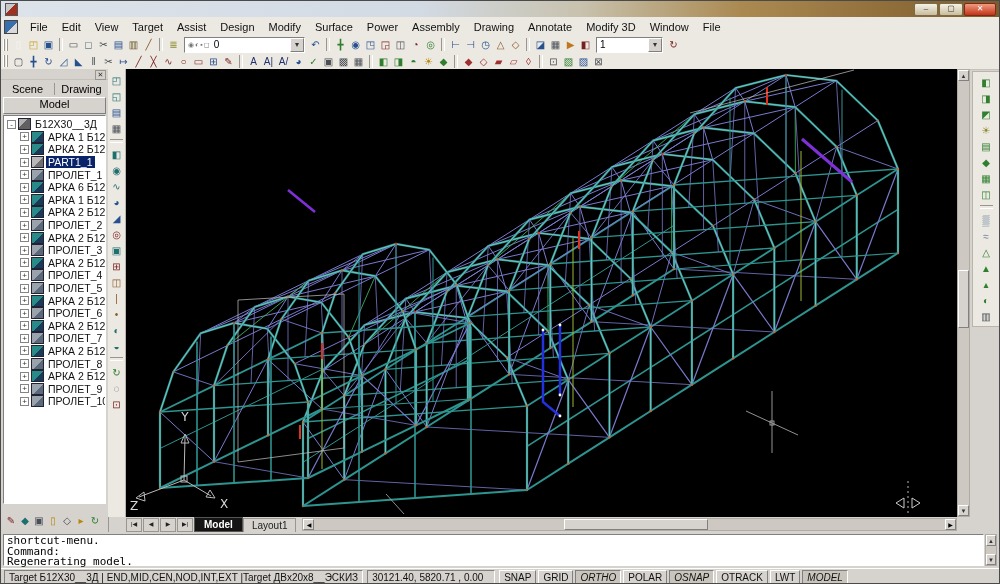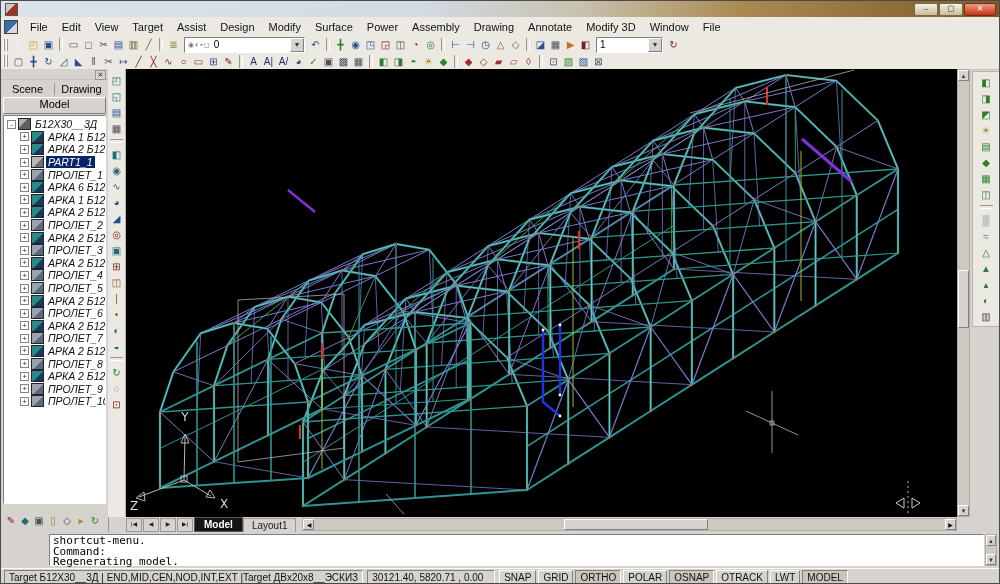--- a/index.html
+++ b/index.html
@@ -51,21 +51,21 @@
   .bmodel{height:15px;margin:0 2px;text-align:center;font-size:11px;background:#d6d3ce;
     border:1px solid;border-color:#fff #808080 #808080 #fff;}
   .treebox{position:absolute;left:2px;right:2px;top:46px;bottom:28px;background:#fff;overflow:hidden;
     border:1px solid;border-color:#808080 #fff #fff #808080;font-size:10.5px;color:#111;}
   .treerows{position:relative;padding:2px 0 0 1px;}
   .trow{display:flex;align-items:center;height:12.6px;white-space:nowrap;}
   .trow.child{padding-left:13px;}
   .tgl{width:9px;height:9px;box-sizing:border-box;border:1px solid #848484;background:#fff;
     font-size:8px;line-height:7px;text-align:center;color:#333;margin:0 2px;flex:none;}
   .ticon{width:11px;height:10px;margin-right:2px;border:1px solid #223;flex:none;}
-  .tlabel{padding:0 2px;font-style:italic;}
+  .tlabel{padding:0 2px;}
   .trow.sel .tlabel{background:#0a246a;color:#fff;}
   .bfoot{position:absolute;bottom:5px;left:3px;display:flex;}
   .bfoot .tbtn{width:14px;}
   
   .vtbl{position:absolute;left:107px;top:68px;width:18px;height:448px;background:#ece9e2;
     border-right:1px solid #b9b5ad;display:flex;flex-direction:column;align-items:center;padding-top:3px;box-sizing:border-box;}
   .vtbl .tbtn,.vtbr .tbtn{height:16px;width:16px;}
   .vtbr{position:absolute;left:971px;top:70px;width:26px;display:flex;flex-direction:column;align-items:center;
     background:#ece9e2;border:1px solid #b9b5ad;padding:2px 0;}
   
@@ -87,29 +87,29 @@
   .ltab{padding:1px 8px;background:#d6d3ce;color:#222;border:1px solid #9a968f;border-bottom:none;}
   .hscroll{flex:1;height:13px;margin-left:6px;background:#cdc9c2;border:1px solid #b0aca4;position:relative;box-sizing:border-box;}
   .harrow{position:absolute;top:0;width:11px;height:11px;background:#d6d3ce;border:1px solid;
     border-color:#fff #808080 #808080 #fff;font-size:6px;line-height:10px;text-align:center;box-sizing:border-box;}
   .hthumb{position:absolute;top:0;left:40%;width:22%;height:11px;background:#d6d3ce;
     border:1px solid;border-color:#fff #808080 #808080 #fff;box-sizing:border-box;}
   
   .cmd{position:absolute;left:0;top:531px;width:100%;height:36px;background:#d6d3ce;}
   .cmdbox{position:absolute;left:2px;right:15px;top:2px;bottom:2px;background:#fff;
     border:1px solid;border-color:#808080 #fff #fff #808080;
-    font-family:"DejaVu Sans Mono",monospace;font-size:11px;line-height:10.5px;color:#000;padding:1px 3px;margin-left:46px;}
+    font-family:"DejaVu Sans Mono",monospace;font-size:11px;line-height:10.5px;color:#000;padding:1px 3px;}
   .cmdscroll{position:absolute;right:2px;top:2px;width:12px;bottom:2px;background:#cdc9c2;border:1px solid #b0aca4;box-sizing:border-box;}
   
   .statusbar{position:absolute;left:0;top:567px;width:100%;height:17px;background:#d6d3ce;border-top:1px solid #fff;
     display:flex;align-items:center;font-size:10px;color:#111;padding:0 3px;box-sizing:border-box;gap:4px;}
   .sbox{border:1px solid;border-color:#808080 #fff #fff #808080;padding:1px 4px;white-space:nowrap;height:11px;line-height:11px;}
   .toggles{display:flex;gap:2px;}
   .toggle{padding:1px 4px;border:1px solid;border-color:#fff #808080 #808080 #fff;height:11px;line-height:11px;}
-  .toggle.on{border-color:#808080 #fff #fff #808080;background:#c9c5bd;}
+  .toggle.on{border-color:#808080 #fff #fff #808080;background:#c9c5bd;font-style:italic;}
 </style>
 </head>
 <body>
 
 <div class="win">
 
   <div class="titlebar">
     <span class="appicon"></span>
     <span class="winbtns">
       <span class="wbtn">–</span>

